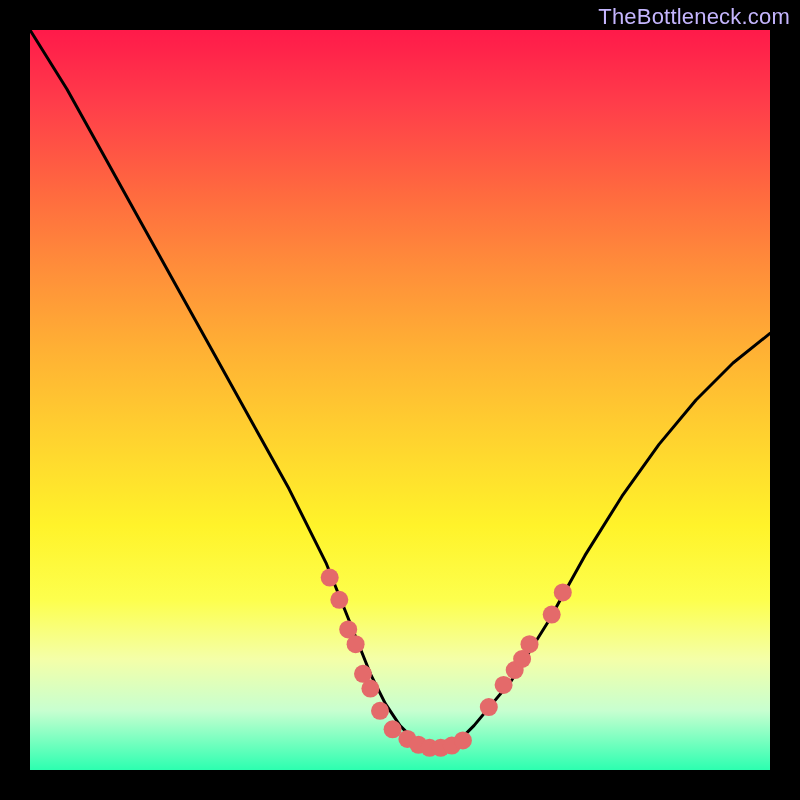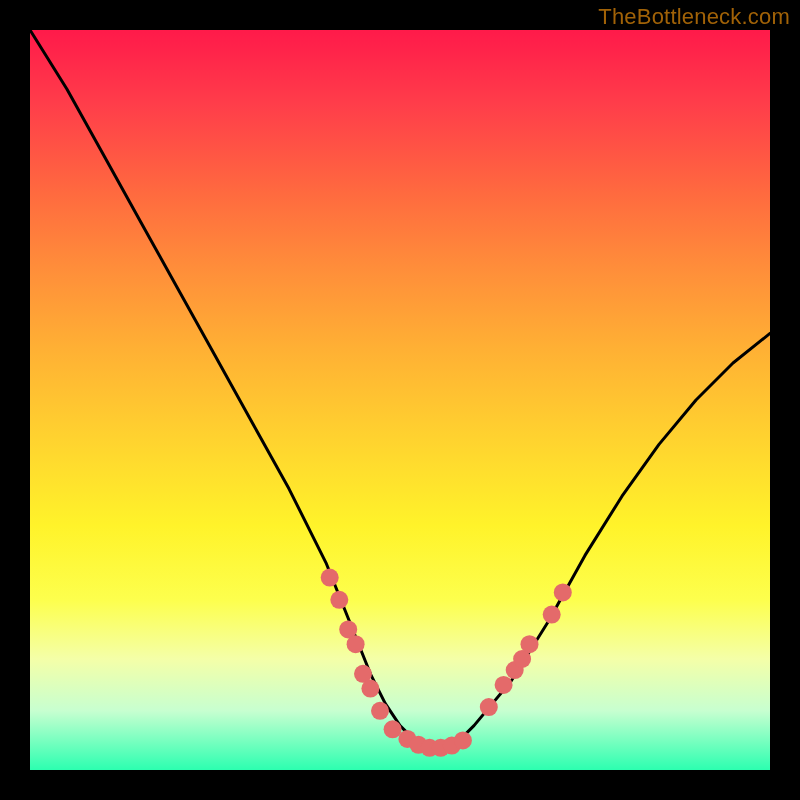--- a/index.html
+++ b/index.html
@@ -36,21 +36,21 @@
       #fdff4d 77%,
       #f4ffa8 85%,
       #c7ffd0 92%,
       #2cffb0 100%
     );
   }
   .watermark {
     position: absolute;
     top: 4px;
     right: 10px;
-    color: #a16207;
+    color: #c4b5fd;
     font-size: 22px;
     font-weight: 500;
     letter-spacing: 0.2px;
   }
   svg.overlay {
     position: absolute;
     left: 0;
     top: 0;
     width: 740px;
     height: 740px;

